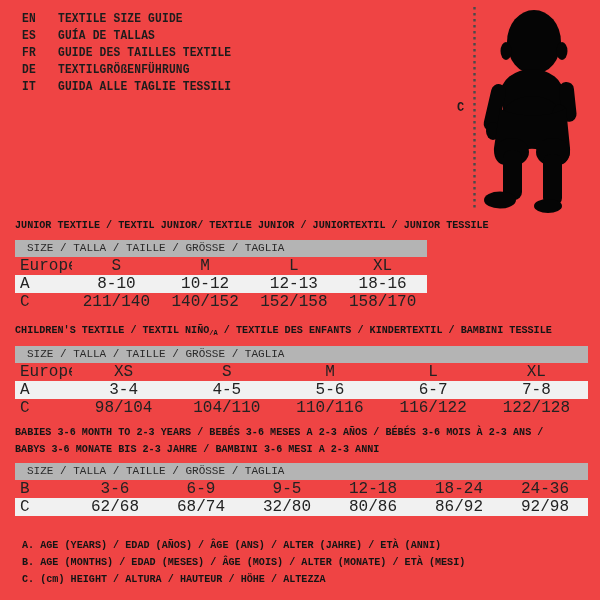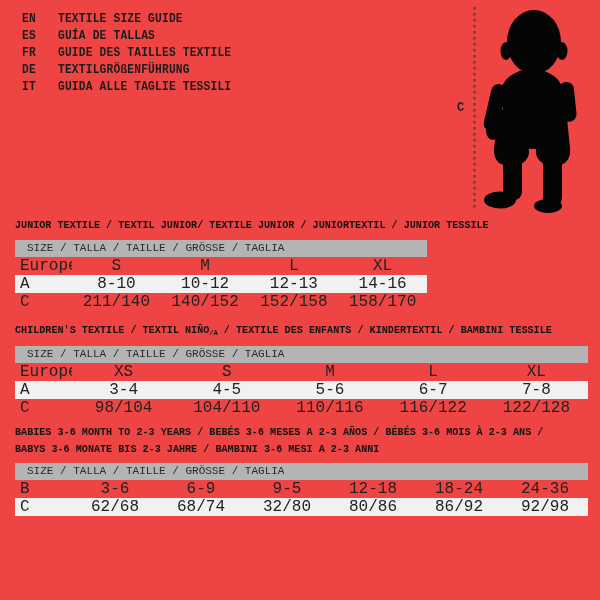--- a/index.html
+++ b/index.html
@@ -105,21 +105,21 @@
         <td>S</td>
         <td>M</td>
         <td>L</td>
         <td>XL</td>
       </tr>
       <tr class="alt">
         <td class="lbl">A</td>
         <td>8-10</td>
         <td>10-12</td>
         <td>12-13</td>
-        <td>14-16</td>
+        <td>18-16</td>
       </tr>
       <tr>
         <td class="lbl">C</td>
         <td>211/140</td>
         <td>140/152</td>
         <td>152/158</td>
         <td>158/170</td>
       </tr>
     </tbody>
       </table>
@@ -198,14 +198,19 @@
         <td>68/74</td>
         <td>32/80</td>
         <td>80/86</td>
         <td>86/92</td>
         <td>92/98</td>
       </tr>
     </tbody>
       </table>
   </div>
 
+  <div class="legend">
+    <div class="legend-line">A. AGE (YEARS) / EDAD (AÑOS) / ÂGE (ANS) / ALTER (JAHRE) / ETÀ (ANNI)</div>
+    <div class="legend-line">B. AGE (MONTHS) / EDAD (MESES) / ÂGE (MOIS) / ALTER (MONATE) / ETÀ (MESI)</div>
+    <div class="legend-line">C. (cm) HEIGHT / ALTURA / HAUTEUR / HÖHE / ALTEZZA</div>
+  </div>
 
 </div>
 
 </body></html>

